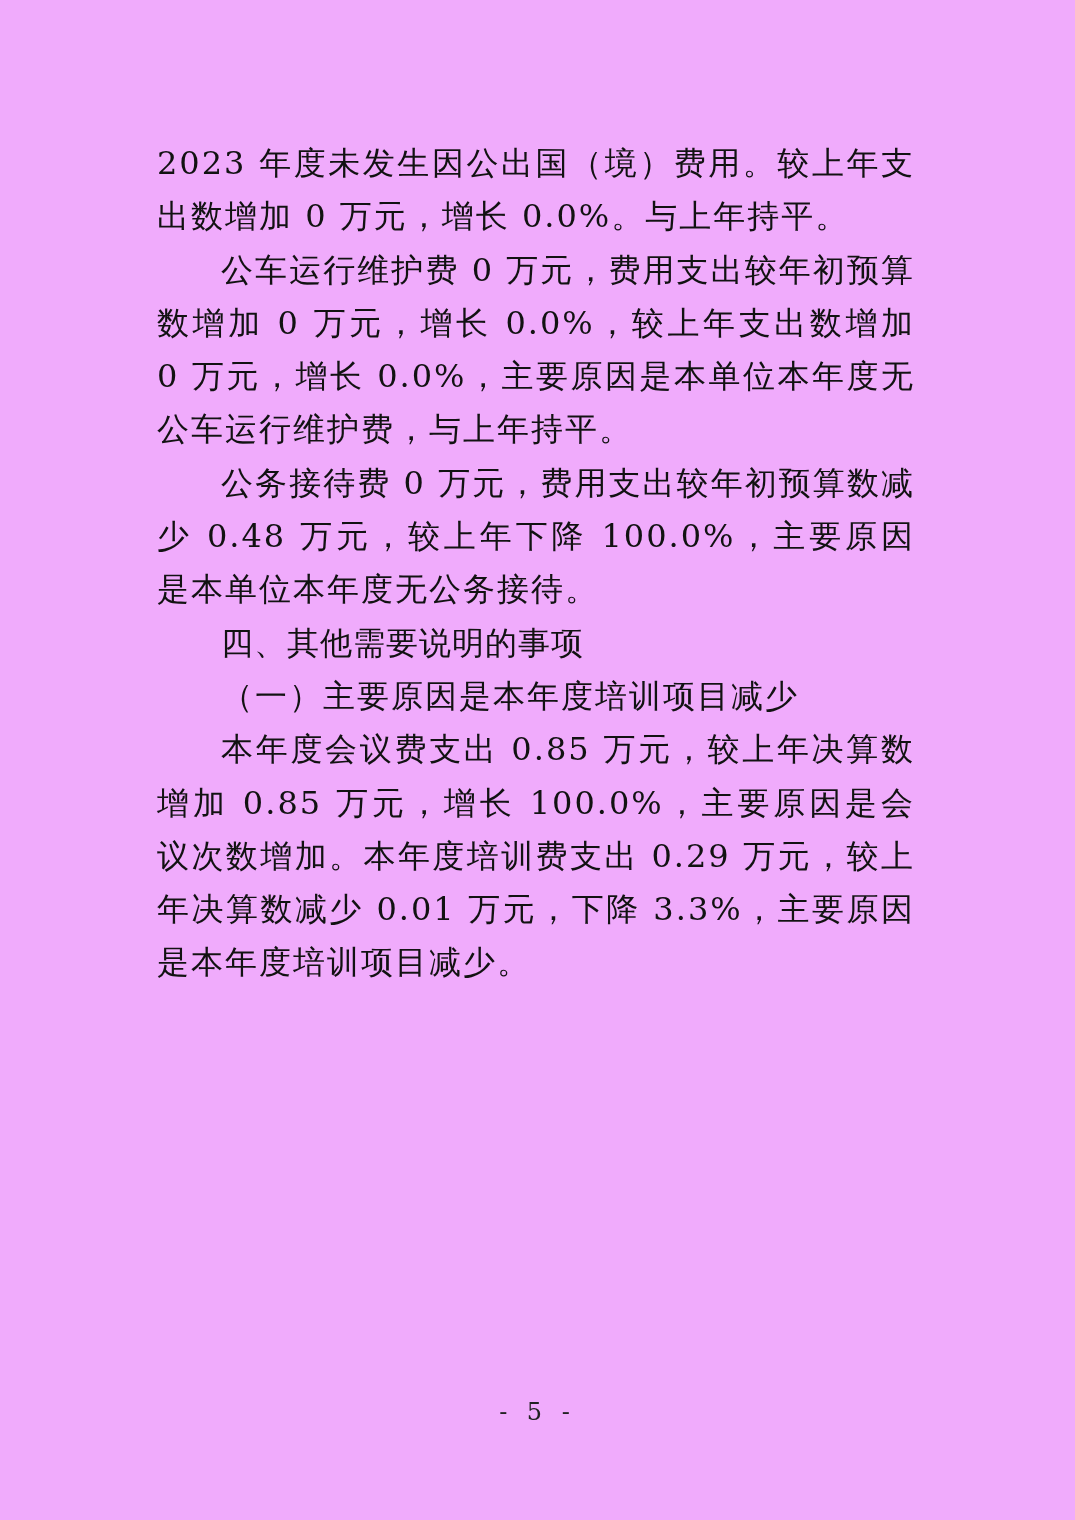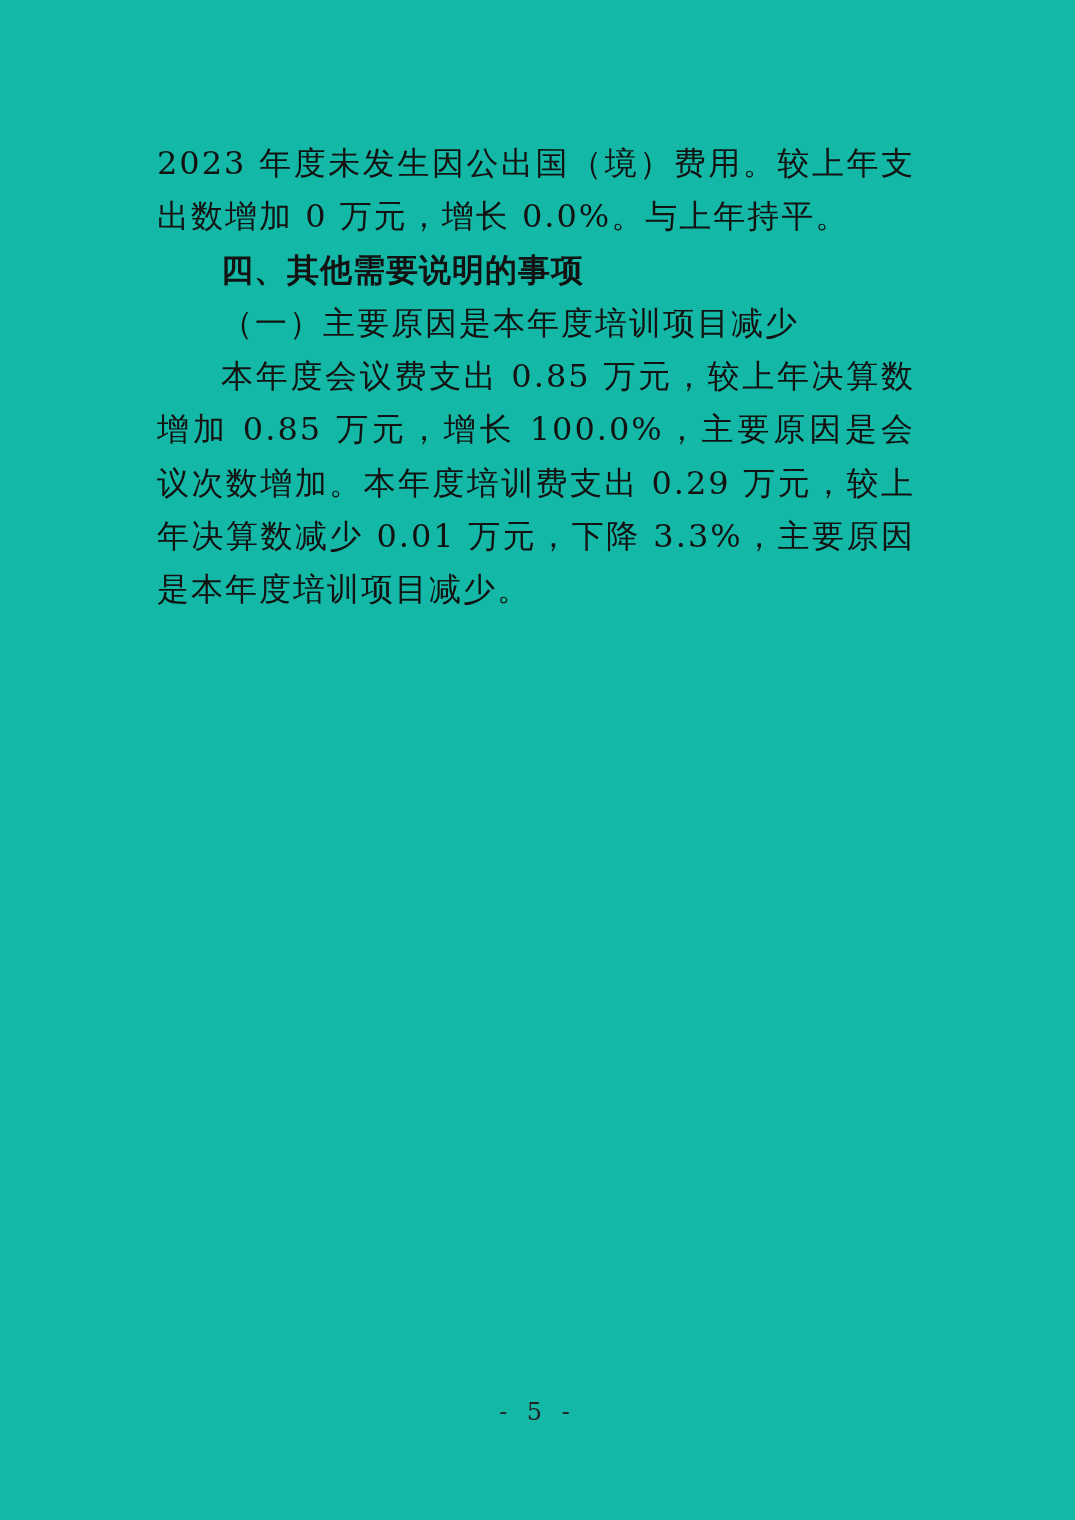--- a/index.html
+++ b/index.html
@@ -5,21 +5,21 @@
   html, body {
     margin: 0;
     padding: 0;
     background: #ffffff;
   }
   .page {
     position: relative;
     width: 1075px;
     height: 1520px;
     margin: 0 auto;
-    background: #14b8a6;
+    background: #f0abfc;
     overflow: hidden;
     font-family: "DejaVu Serif", "Liberation Serif", serif;
     color: #121212;
   }
   .content {
     position: absolute;
     top: 137px;
     left: 157px;
     width: 758px;
   }
@@ -30,21 +30,21 @@
     text-align: justify;
     letter-spacing: 2px;
     word-break: break-all;
     font-weight: 400;
   }
   .para.indent {
     text-indent: 2em;
   }
   .para.heading {
     font-family: "DejaVu Sans", "Liberation Sans", sans-serif;
-    font-weight: 700;
+    font-weight: 400;
     text-align: left;
     letter-spacing: 1px;
   }
   .para.subheading {
     text-align: left;
   }
   .footer {
     position: absolute;
     left: 0;
     width: 100%;
@@ -54,19 +54,21 @@
     letter-spacing: 6px;
     color: #222222;
   }
 </style>
 </head>
 <body>
 
 <div class="page">
   <div class="content">
     <p class="para">2023 年度未发生因公出国（境）费用。较上年支出数增加 0 万元，增长 0.0%。与上年持平。</p>
+    <p class="para indent">公车运行维护费 0 万元，费用支出较年初预算数增加 0 万元，增长 0.0%，较上年支出数增加 0 万元，增长 0.0%，主要原因是本单位本年度无公车运行维护费，与上年持平。</p>
+    <p class="para indent">公务接待费 0 万元，费用支出较年初预算数减少 0.48 万元，较上年下降 100.0%，主要原因是本单位本年度无公务接待。</p>
     <p class="para heading indent">四、其他需要说明的事项</p>
     <p class="para subheading indent">（一）主要原因是本年度培训项目减少</p>
     <p class="para indent">本年度会议费支出 0.85 万元，较上年决算数增加 0.85 万元，增长 100.0%，主要原因是会议次数增加。本年度培训费支出 0.29 万元，较上年决算数减少 0.01 万元，下降 3.3%，主要原因是本年度培训项目减少。</p>
   </div>
 
   <div class="footer">- 5 -</div>
 </div>
 
 </body></html>

